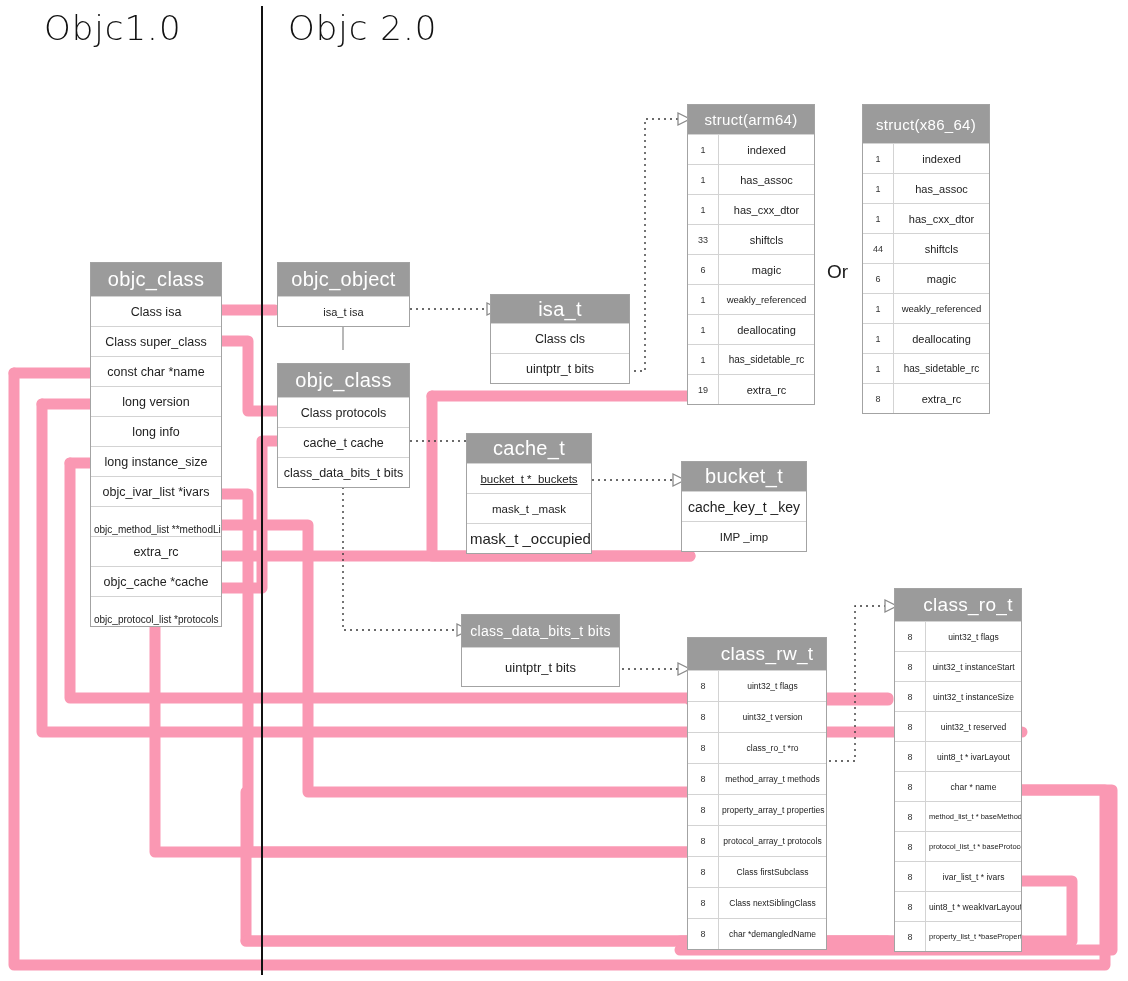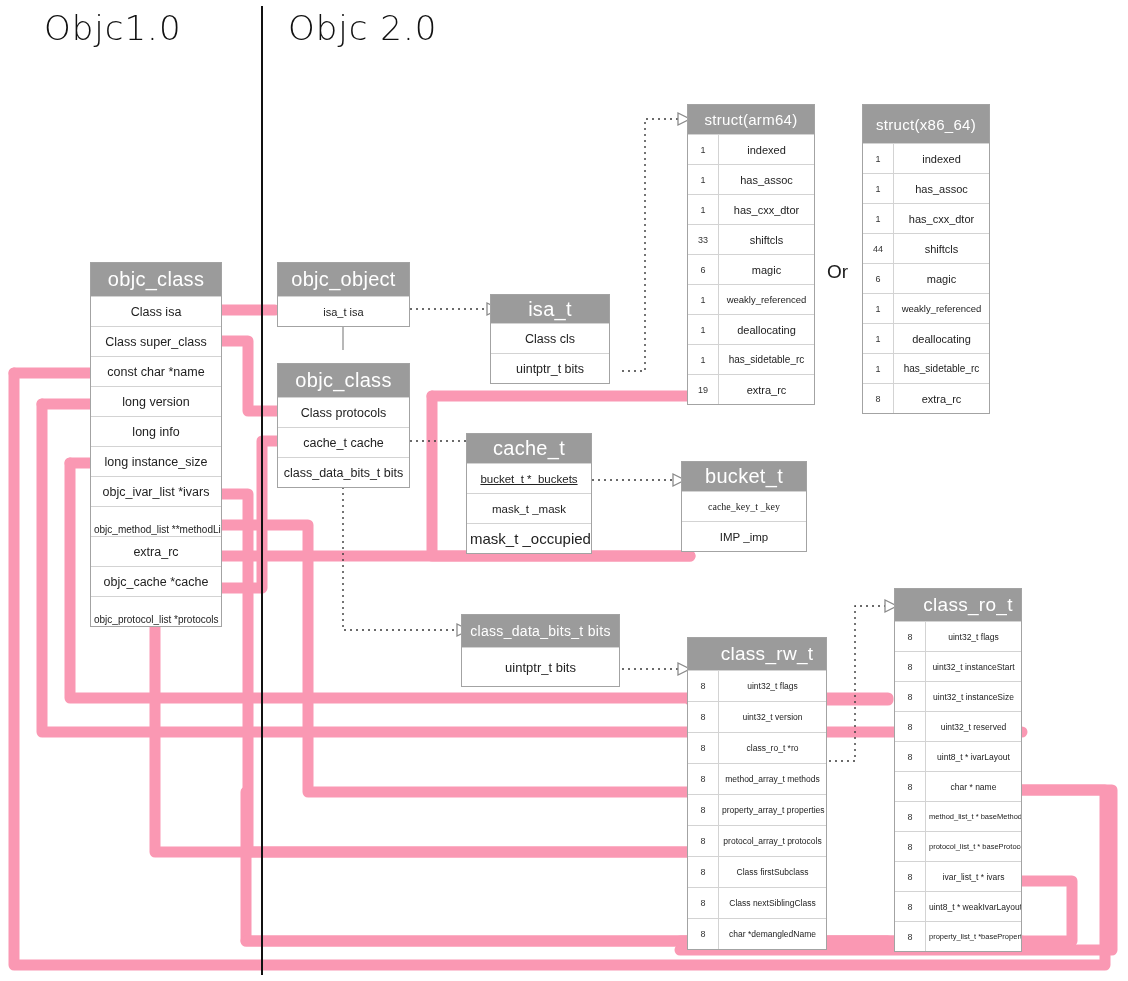--- a/index.html
+++ b/index.html
@@ -168,21 +168,21 @@
         <span class="cell-t">Class protocols</span>
       </div>
     <div class="row">
         <span class="cell-t">cache_t cache</span>
       </div>
     <div class="row">
         <span class="cell-t">class_data_bits_t bits</span>
       </div>
   </div>
 
-  <div class="box v-lg" style="left:490px;top:294px;width:120px;">
+  <div class="box v-lg" style="left:490px;top:294px;width:140px;">
     <div class="hd" style="height:28px;">isa_t</div>
     <div class="row">
         <span class="cell-t">Class cls</span>
       </div>
     <div class="row">
         <span class="cell-t">uintptr_t bits</span>
       </div>
   </div>
 
   <div class="box v-sm" style="left:687px;top:104px;width:128px;">
@@ -274,21 +274,21 @@
         <span class="cell-t" style="font-size:11.5px;">mask_t _mask</span>
       </div>
     <div class="row">
         <span class="cell-t" style="font-size:15px;">mask_t _occupied</span>
       </div>
   </div>
 
   <div class="box v-lg" style="left:681px;top:461px;width:126px;">
     <div class="hd" style="height:29px;">bucket_t</div>
     <div class="row">
-        <span class="cell-t" style="font-size:10px;font-family:Liberation Serif, serif;">cache_key_t _key</span>
+        <span class="cell-t" style="font-size:14px;">cache_key_t _key</span>
       </div>
     <div class="row">
         <span class="cell-t" style="font-size:11.5px;">IMP _imp</span>
       </div>
   </div>
 
   <div class="box v-md" style="left:461px;top:614px;width:159px;">
     <div class="hd" style="height:32px;font-size:14px;">class_data_bits_t bits</div>
     <div class="row" style="height:39px;">
         <span class="cell-t" style="font-size:13px;">uintptr_t bits</span>

